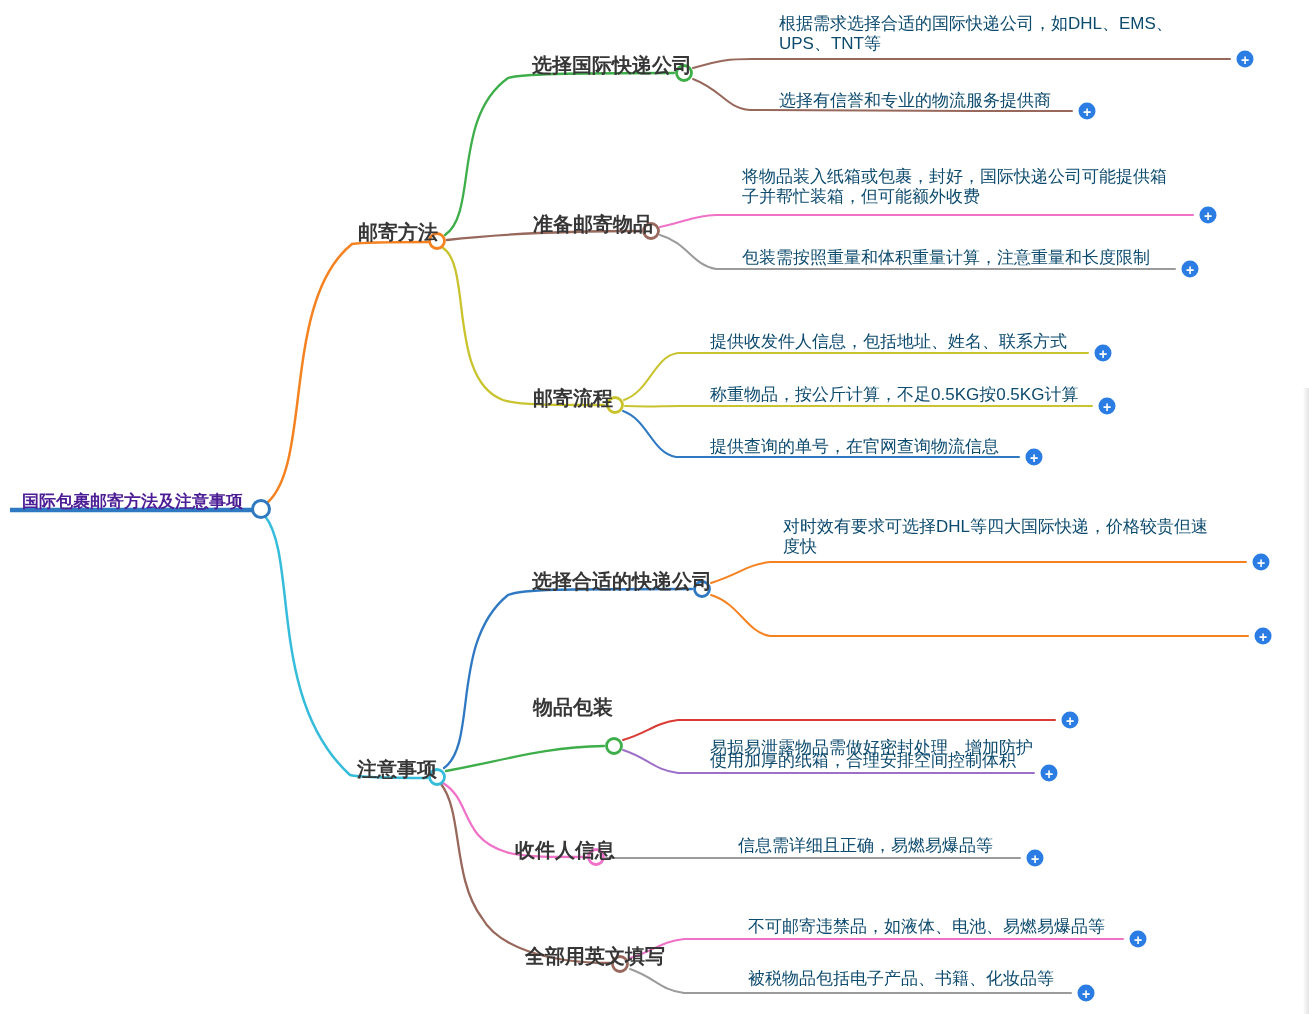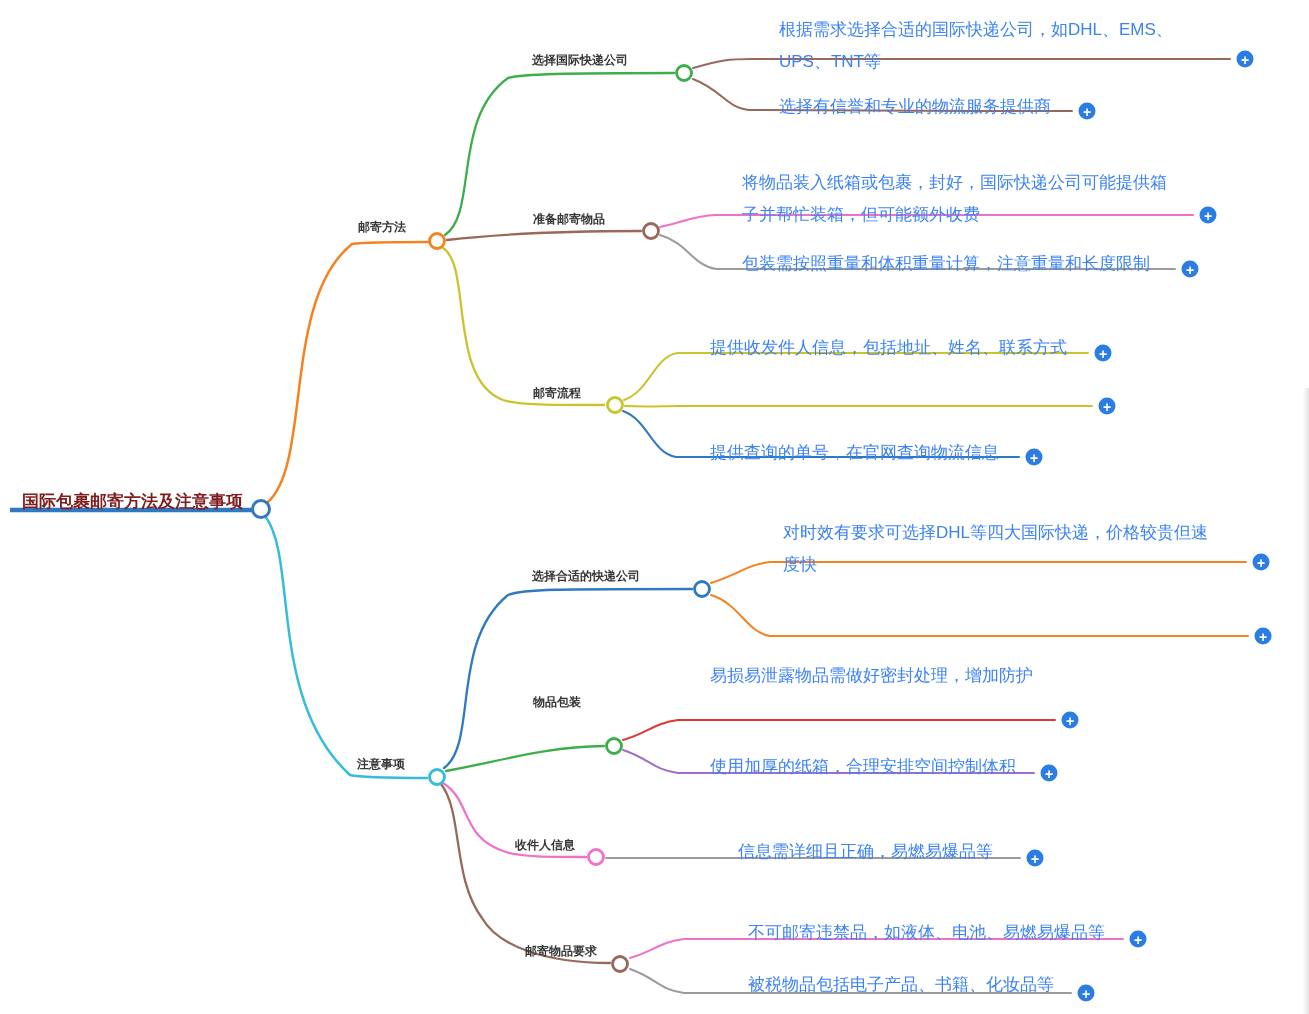--- a/index.html
+++ b/index.html
@@ -1,23 +1,23 @@
 <!DOCTYPE html>
 <html><head>
 <meta charset="utf-8">
 <style>
   html,body{margin:0;padding:0;background:#ffffff;}
   body{width:1309px;height:1014px;position:relative;overflow:hidden;
        font-family:"Liberation Sans","DejaVu Sans",sans-serif;}
   .canvas{position:absolute;inset:0;}
   svg.wires{position:absolute;left:0;top:0;}
   .lbl{position:absolute;font-weight:bold;color:#363636;white-space:nowrap;cursor:pointer;}
-  .lbl.root{font-size:17px;color:#7f1d1d;}
-  .lbl.topic{font-size:12px;}
-  .leaf-text{position:absolute;font-size:17px;line-height:32px;color:#3b82f6;
+  .lbl.root{font-size:17px;color:#4c1d95;}
+  .lbl.topic{font-size:20px;}
+  .leaf-text{position:absolute;font-size:17px;line-height:20px;color:#0c4a6e;
              white-space:pre-line;cursor:pointer;}
   .plus-btn{position:absolute;width:17px;height:17px;border-radius:50%;
             background:#2b7de3;color:#ffffff;display:flex;align-items:center;
             justify-content:center;font-size:14px;font-weight:bold;line-height:1;
             transform:translate(-50%,-50%);cursor:pointer;user-select:none;}
   .edge-stripe{position:absolute;right:0;top:388px;width:6px;height:626px;
                background:linear-gradient(to right,#fdfdfd,#e4e4e4);}
 </style>
 </head>
 <body>
@@ -77,34 +77,35 @@
 
   <div class="lbl topic" style="left:358px;top:219px">邮寄方法</div>
   <div class="lbl topic" style="left:357px;top:756px">注意事项</div>
 
   <div class="lbl topic" style="left:532px;top:52px">选择国际快递公司</div>
   <div class="lbl topic" style="left:533px;top:211px">准备邮寄物品</div>
   <div class="lbl topic" style="left:533px;top:385px">邮寄流程</div>
   <div class="lbl topic" style="left:532px;top:568px">选择合适的快递公司</div>
   <div class="lbl topic" style="left:533px;top:694px">物品包装</div>
   <div class="lbl topic" style="left:515px;top:837px">收件人信息</div>
-  <div class="lbl topic" style="left:525px;top:943px">邮寄物品要求</div>
+  <div class="lbl topic" style="left:525px;top:943px">全部用英文填写</div>
 
   <div class="leaf-text" style="left:779px;top:14px;width:470px">根据需求选择合适的国际快递公司，如DHL、EMS、
 UPS、TNT等</div>
   <div class="leaf-text" style="left:779px;top:91px">选择有信誉和专业的物流服务提供商</div>
   <div class="leaf-text" style="left:742px;top:167px;width:480px">将物品装入纸箱或包裹，封好，国际快递公司可能提供箱
 子并帮忙装箱，但可能额外收费</div>
   <div class="leaf-text" style="left:742px;top:248px">包装需按照重量和体积重量计算，注意重量和长度限制</div>
   <div class="leaf-text" style="left:710px;top:332px">提供收发件人信息，包括地址、姓名、联系方式</div>
+  <div class="leaf-text" style="left:710px;top:385px">称重物品，按公斤计算，不足0.5KG按0.5KG计算</div>
   <div class="leaf-text" style="left:710px;top:437px">提供查询的单号，在官网查询物流信息</div>
 
   <div class="leaf-text" style="left:783px;top:517px;width:480px">对时效有要求可选择DHL等四大国际快递，价格较贵但速
 度快</div>
-  <div class="leaf-text" style="left:710px;top:660px">易损易泄露物品需做好密封处理，增加防护</div>
+  <div class="leaf-text" style="left:710px;top:738px">易损易泄露物品需做好密封处理，增加防护</div>
   <div class="leaf-text" style="left:710px;top:751px">使用加厚的纸箱，合理安排空间控制体积</div>
   <div class="leaf-text" style="left:738px;top:836px">信息需详细且正确，易燃易爆品等</div>
   <div class="leaf-text" style="left:748px;top:917px">不可邮寄违禁品，如液体、电池、易燃易爆品等</div>
   <div class="leaf-text" style="left:748px;top:969px">被税物品包括电子产品、书籍、化妆品等</div>
 
   <div class="plus-btn" style="left:1245px;top:59px">+</div>
   <div class="plus-btn" style="left:1087px;top:111px">+</div>
   <div class="plus-btn" style="left:1208px;top:215px">+</div>
   <div class="plus-btn" style="left:1190px;top:269px">+</div>
   <div class="plus-btn" style="left:1103px;top:353px">+</div>

